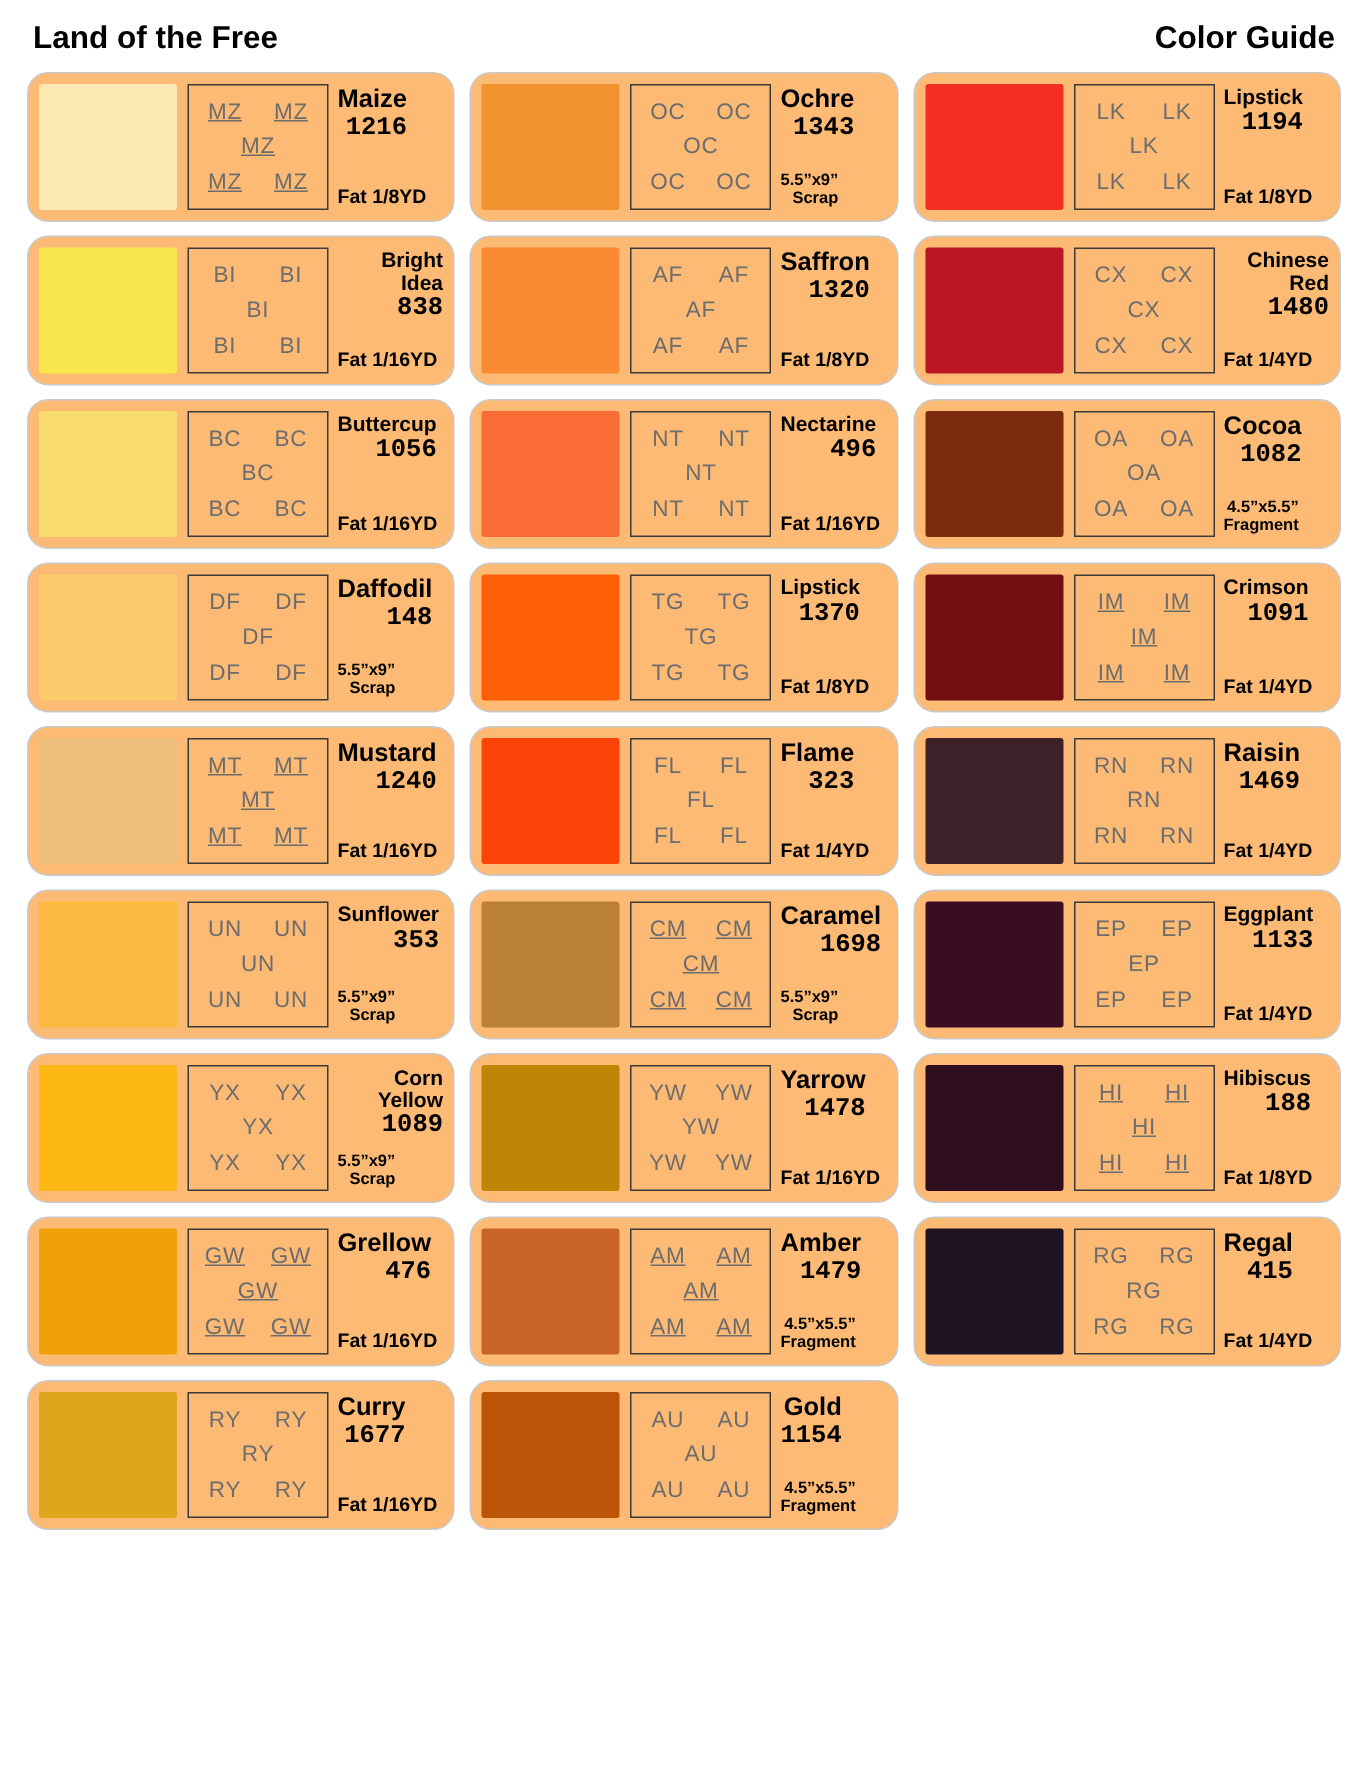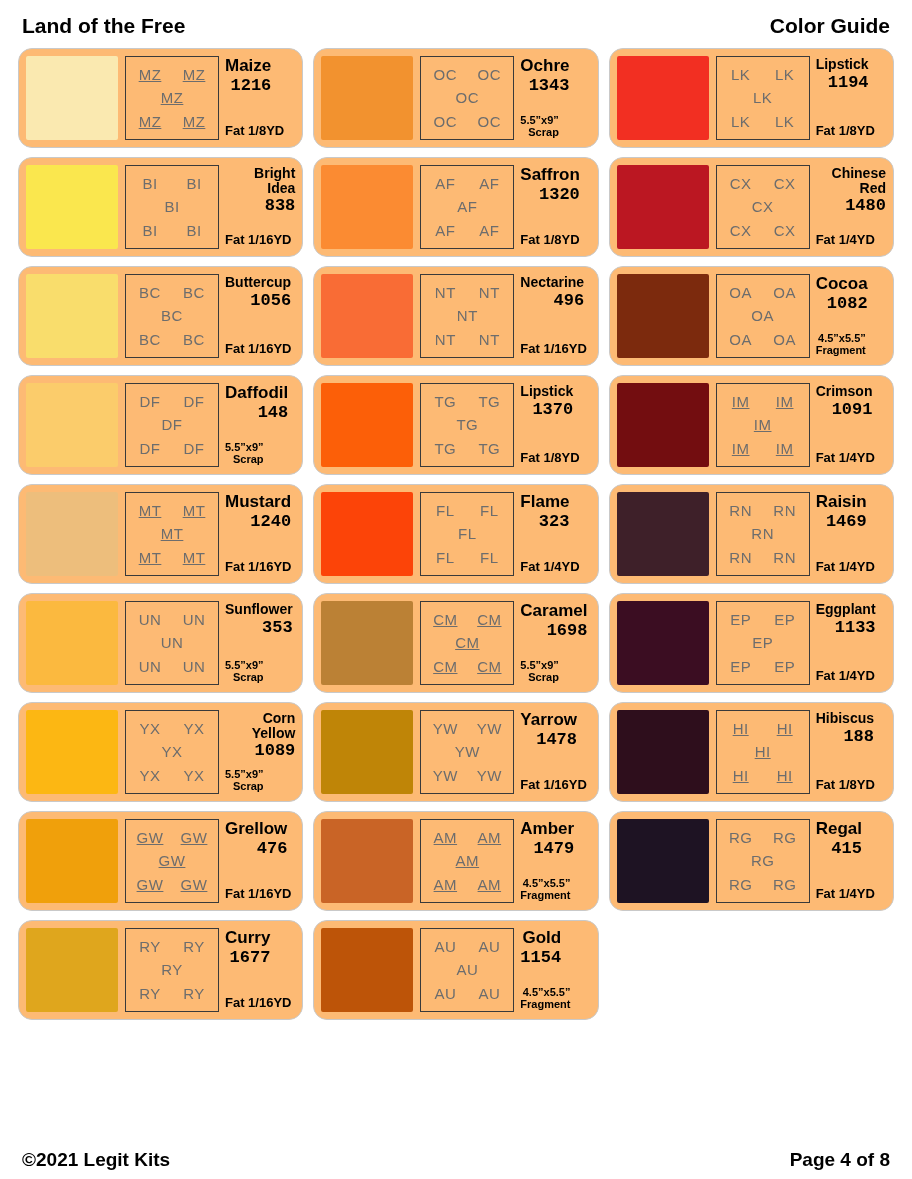--- a/index.html
+++ b/index.html
@@ -790,18 +790,14 @@
               <div class="meta-number">415</div>
             </div>
             <div class="meta-bottom">
               <div class="meta-size yard">Fat 1/4YD</div>
             </div>
           </div>
         </div>
       </div>
   </div>
 
-  <div class="page-footer">
-    <div>©2021 Legit Kits</div>
-    <div>Page 4 of 8</div>
-  </div>
 
 </div>
 
 </body></html>

